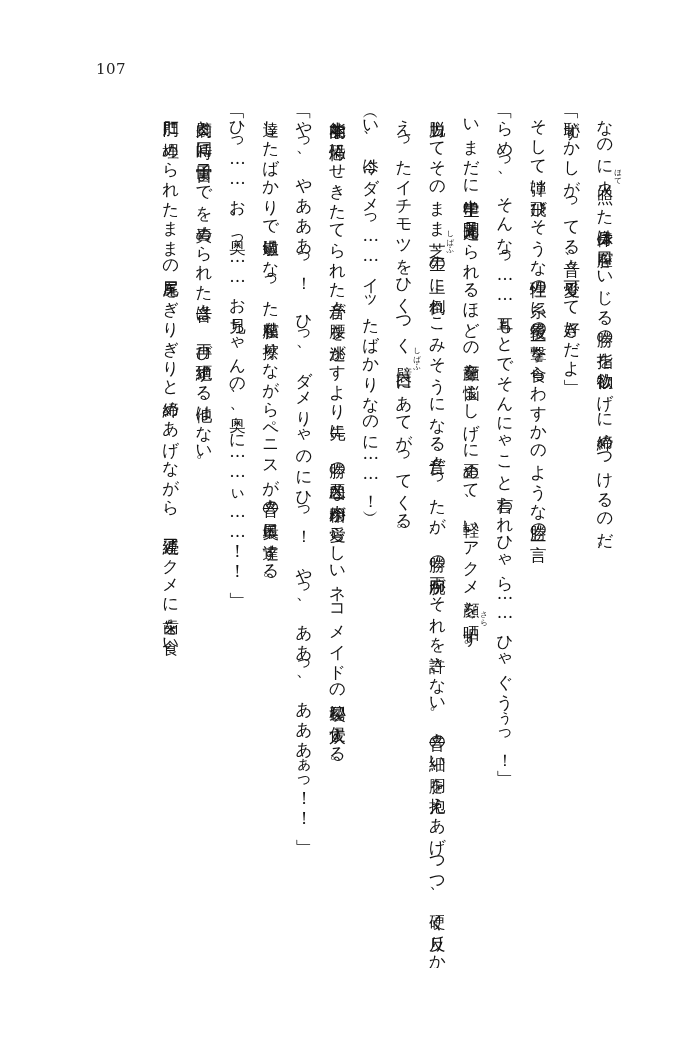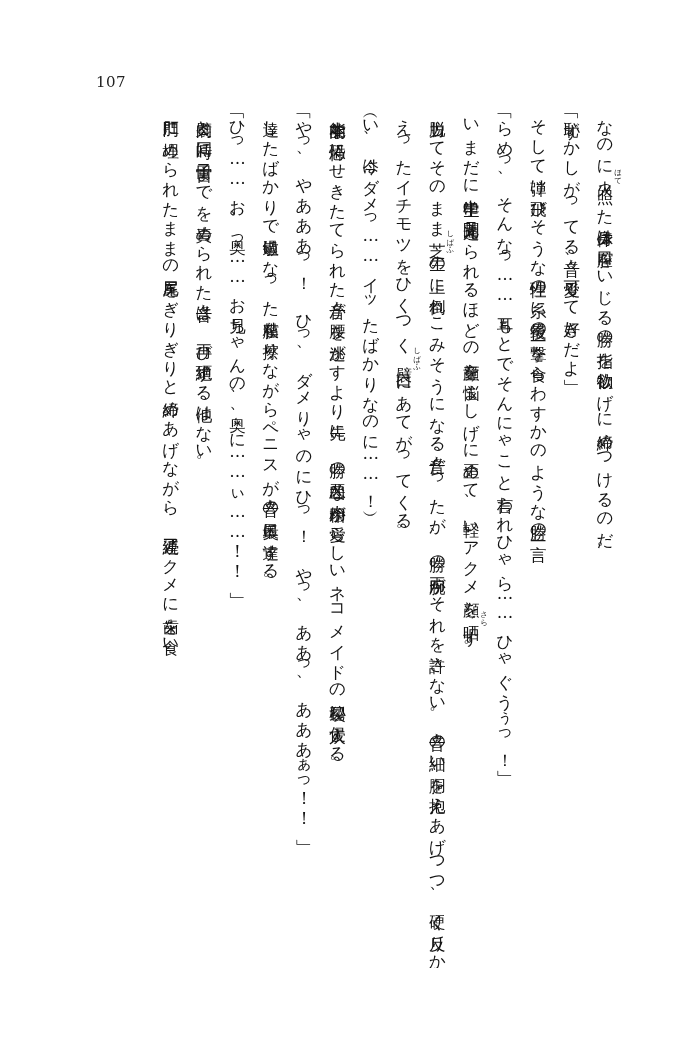--- a/index.html
+++ b/index.html
@@ -25,21 +25,20 @@
 
   
   .page-number {
     position: absolute;
     top: 60px;
     left: 96px;
     font-size: 15px;
     letter-spacing: 0.5px;
     color: #222;
     font-family: "DejaVu Serif", "Liberation Serif", serif;
-    margin-top: 13px;
   }
 
   
   .text-block {
     position: absolute;
     top: 108px;
     right: 78px;
     left: 70px;
     height: 860px;
     writing-mode: vertical-rl;

